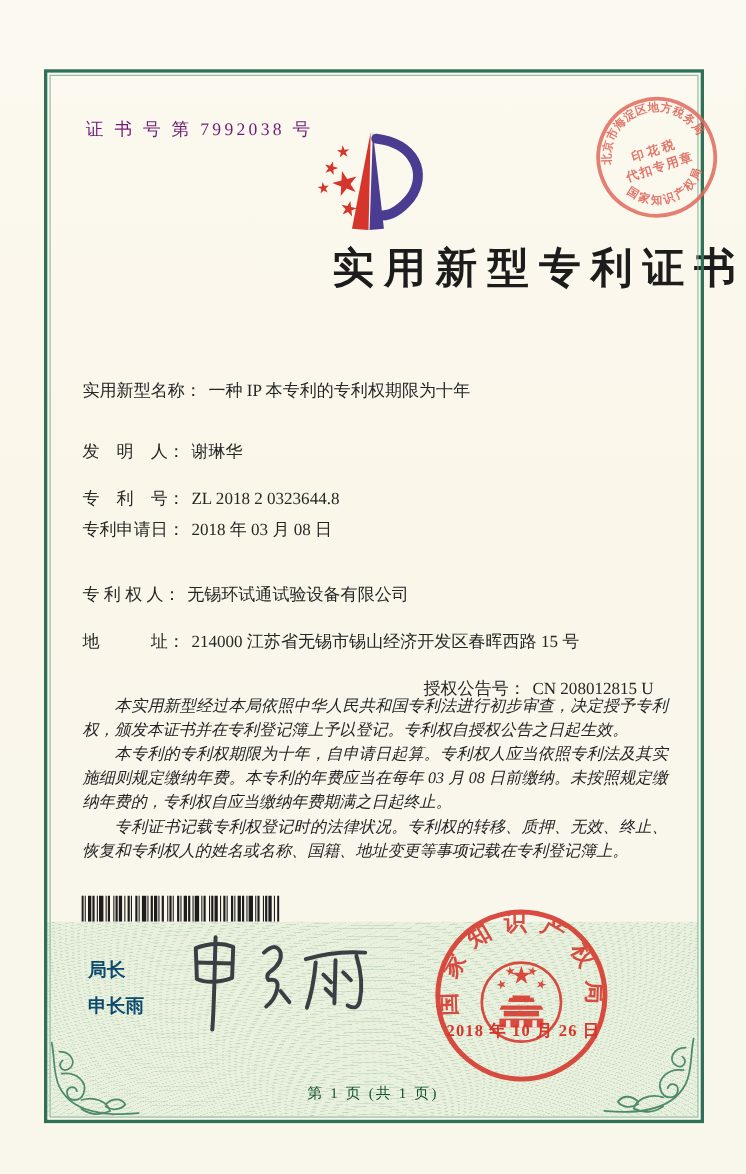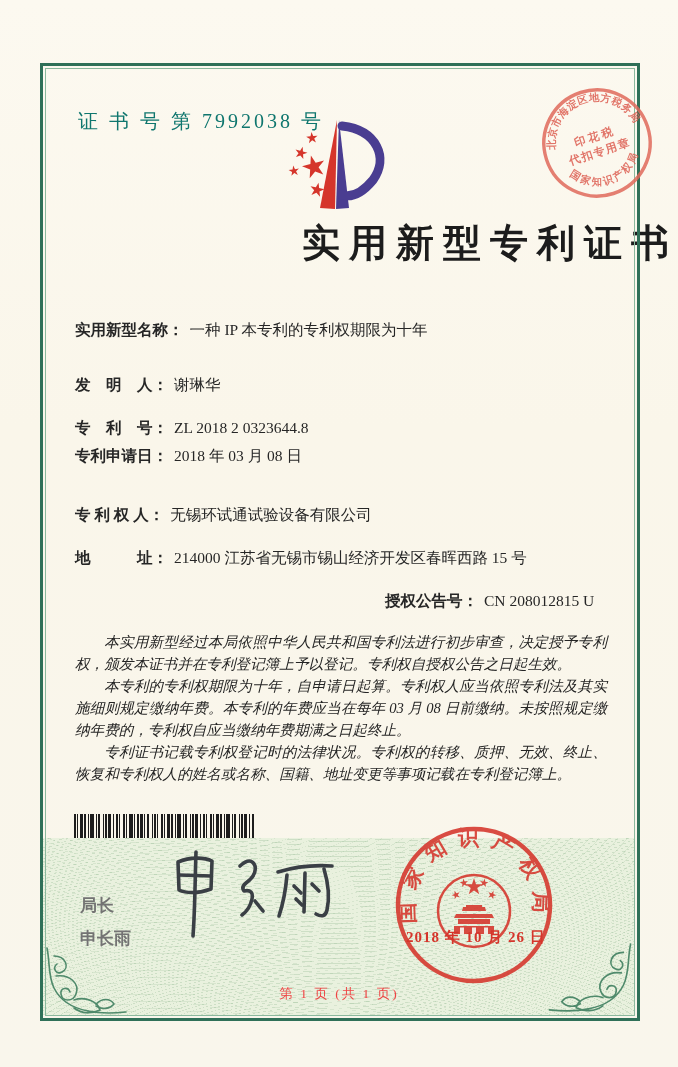--- a/index.html
+++ b/index.html
@@ -16,42 +16,42 @@
   
   .frame{position:absolute;left:40px;top:63px;width:594px;height:952px;
     border:3px solid #2f7058;z-index:6;pointer-events:none;}
   .frame-inner{position:absolute;inset:2px;border:1px solid #8ab89d;}
   
   .band{position:absolute;left:43px;top:838px;width:591px;height:177px;z-index:1;
     background-color:#e9f1de;
     background-image:
       repeating-radial-gradient(ellipse 900px 320px at 50% 130%, rgba(106,158,110,.22) 0 1px, rgba(0,0,0,0) 1px 7px),
       repeating-radial-gradient(ellipse 1100px 420px at 20% -30%, rgba(106,158,110,.14) 0 1px, rgba(0,0,0,0) 1px 9px);}
-  .cert-number{position:absolute;left:78px;top:108px;font-size:20px;letter-spacing:3px;color:#0f766e;z-index:3;}
+  .cert-number{position:absolute;left:78px;top:108px;font-size:16px;letter-spacing:3px;color:#701a75;z-index:3;}
   .title{position:absolute;left:0;right:0;top:218px;text-align:right;
     font-size:38px;font-weight:700;letter-spacing:9px;color:#1c1c1c;z-index:3;}
   .logo{position:absolute;left:265px;top:100px;z-index:3;}
   .fields{position:absolute;left:75px;top:0;width:540px;z-index:3;font-size:15.5px;color:#262626;}
   .field-row{position:absolute;left:0;white-space:nowrap;}
-  .flabel{display:inline-block;white-space:pre;font-weight:700;}
+  .flabel{display:inline-block;white-space:pre;font-weight:400;margin-top:25px;}
   .fvalue{margin-left:6px;}
   .grant-right{position:absolute;left:310px;top:0;white-space:nowrap;}
   .body-text{position:absolute;left:75px;top:631px;width:532px;z-index:3;
     font-size:14.6px;line-height:22px;text-align:justify;color:#242424;font-style:italic;}
   .body-text p{margin:0;text-indent:2em;}
   .barcode{position:absolute;left:74px;top:814px;z-index:3;}
-  .officer{position:absolute;left:80px;top:870px;z-index:4;font-size:17px;font-weight:700;color:#737373;margin-top:24px;}
+  .officer{position:absolute;left:80px;top:870px;z-index:4;font-size:17px;font-weight:700;color:#0c4a6e;}
   .officer .name{margin-top:10px;}
   .signature{position:absolute;left:158px;top:848px;z-index:4;}
   .seal{position:absolute;left:392px;top:823px;z-index:4;opacity:.88;}
   .seal-date{position:absolute;left:406px;top:928px;width:170px;z-index:5;
     color:#d5352b;font-size:15px;font-weight:600;letter-spacing:1px;white-space:nowrap;}
   .stamp{position:absolute;left:538px;top:84px;z-index:7;opacity:.85;transform:rotate(-18deg);}
   .footer{position:absolute;left:0;right:0;top:985px;text-align:center;z-index:3;
-    font-size:13.5px;color:#ef4444;letter-spacing:2px;}
+    font-size:13.5px;color:#14532d;letter-spacing:2px;}
   .flourish{position:absolute;z-index:2;}
   .flourish.left{left:44px;top:942px;}
   .flourish.right{left:546px;top:938px;transform:scaleX(-1);}
 </style>
 </head>
 <body>
 
 <div class="page">
 
   <div class="band"></div>

